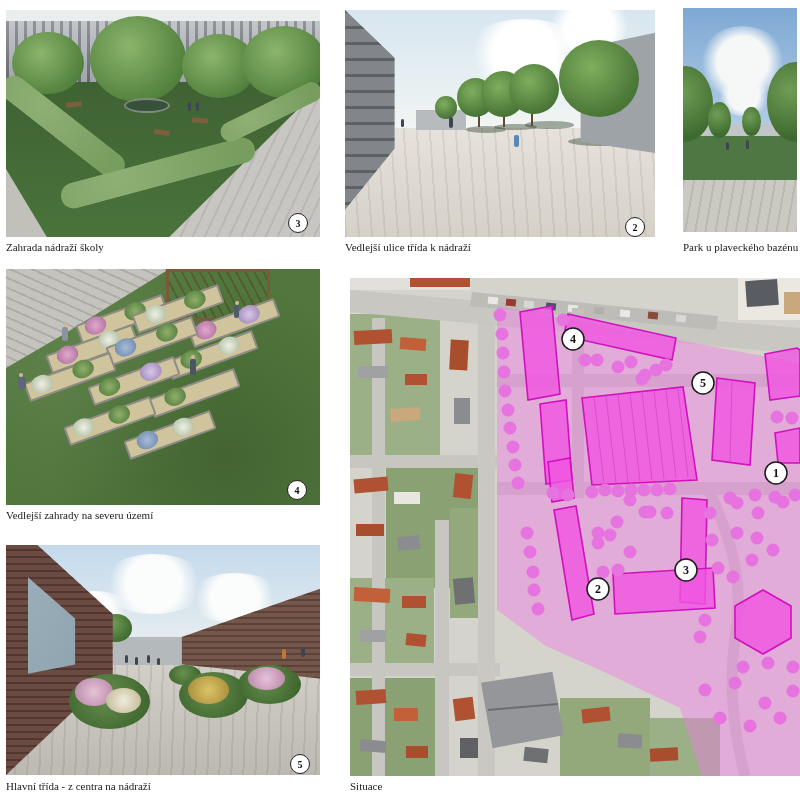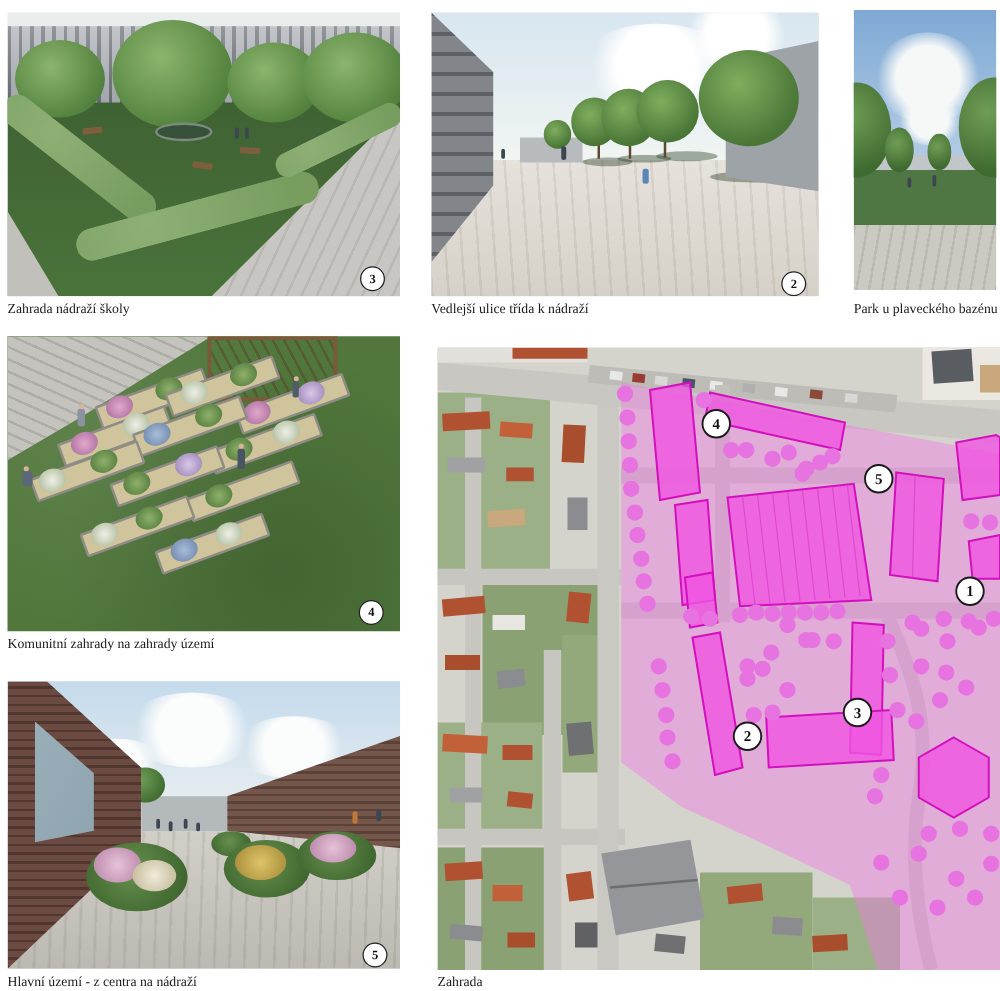--- a/index.html
+++ b/index.html
@@ -237,21 +237,21 @@
     <div class="fig" style="left:12px;top:108px;width:8px;height:12px;background:#5c6878;">
         <span class="head"></span>
       </div>
     <div class="fig" style="left:228px;top:36px;width:5px;height:13px;background:#515c6a;">
         <span class="head"></span>
       </div>
     <div class="badge" style="left:281px;top:211px;">
       <span>4</span>
     </div>
   </div>
-  <div class="caption" style="left:6px;top:509px;">Komunitní zahrady na zahrady území</div>
+  <div class="caption" style="left:6px;top:509px;">Vedlejší zahrady na severu území</div>
 
   <div class="panel p5">
     <div class="sky"></div>
     <div class="blob cloud" style="left:30%;top:4%;width:34%;height:26%;"></div>
     <div class="blob cloud" style="left:58%;top:12%;width:30%;height:22%;"></div>
     <div class="blob cloud" style="left:16%;top:20%;width:24%;height:18%;"></div>
     <div class="ground"></div>
     <div class="dbldg"></div>
     <div class="blob tree" style="left:30%;top:30%;width:10%;height:12%;background:radial-gradient(circle at 40% 35%,#6f9d55,#3f6b30 75%);"></div>
     <div class="rwall"></div>
@@ -268,21 +268,21 @@
     <div class="fls" style="left:32%;top:62%;width:11%;height:11%;background:radial-gradient(circle,#f0ecdc,#c8c0a0 78%);"></div>
     <div class="bush" style="left:52%;top:52%;width:10%;height:9%;"></div>
     <div class="bush" style="left:55%;top:55%;width:22%;height:20%;"></div>
     <div class="fls" style="left:58%;top:57%;width:13%;height:12%;background:radial-gradient(circle,#dcc468,#b09440 78%);"></div>
     <div class="bush" style="left:74%;top:52%;width:20%;height:17%;"></div>
     <div class="fls" style="left:77%;top:53%;width:12%;height:10%;background:radial-gradient(circle,#e6c2d8,#c090b0 78%);"></div>
     <div class="badge" style="left:284px;top:209px;">
       <span>5</span>
     </div>
   </div>
-  <div class="caption" style="left:6px;top:780px;">Hlavní území - z centra na nádraží</div>
+  <div class="caption" style="left:6px;top:780px;">Hlavní třída - z centra na nádraží</div>
 
   <div class="panel p6">
     <svg width="450" height="498" viewBox="0 0 450 498" xmlns="http://www.w3.org/2000/svg">
 
       <rect x="0" y="0" width="450" height="498" fill="#d4d3cc"></rect>
       <g>
         <rect x="0" y="36" width="90" height="150" fill="#9cb087"></rect>
         <rect x="36" y="190" width="100" height="120" fill="#8aa273"></rect>
         <rect x="0" y="300" width="84" height="90" fill="#9cb087"></rect>
         <rect x="100" y="230" width="44" height="110" fill="#93a97c"></rect>
@@ -467,15 +467,15 @@
         <text x="248" y="315">2</text>
         <circle cx="336" cy="292" r="11" fill="#fff" stroke="#1a1a1a" stroke-width="1.5"></circle>
         <text x="336" y="296">3</text>
         <circle cx="223" cy="61" r="11" fill="#fff" stroke="#1a1a1a" stroke-width="1.5"></circle>
         <text x="223" y="65">4</text>
         <circle cx="353" cy="105" r="11" fill="#fff" stroke="#1a1a1a" stroke-width="1.5"></circle>
         <text x="353" y="109">5</text>
       </g>
     </svg>
   </div>
-  <div class="caption" style="left:350px;top:780px;">Zahrada</div>
+  <div class="caption" style="left:350px;top:780px;">Situace</div>
 
 </div>
 
 </body></html>

